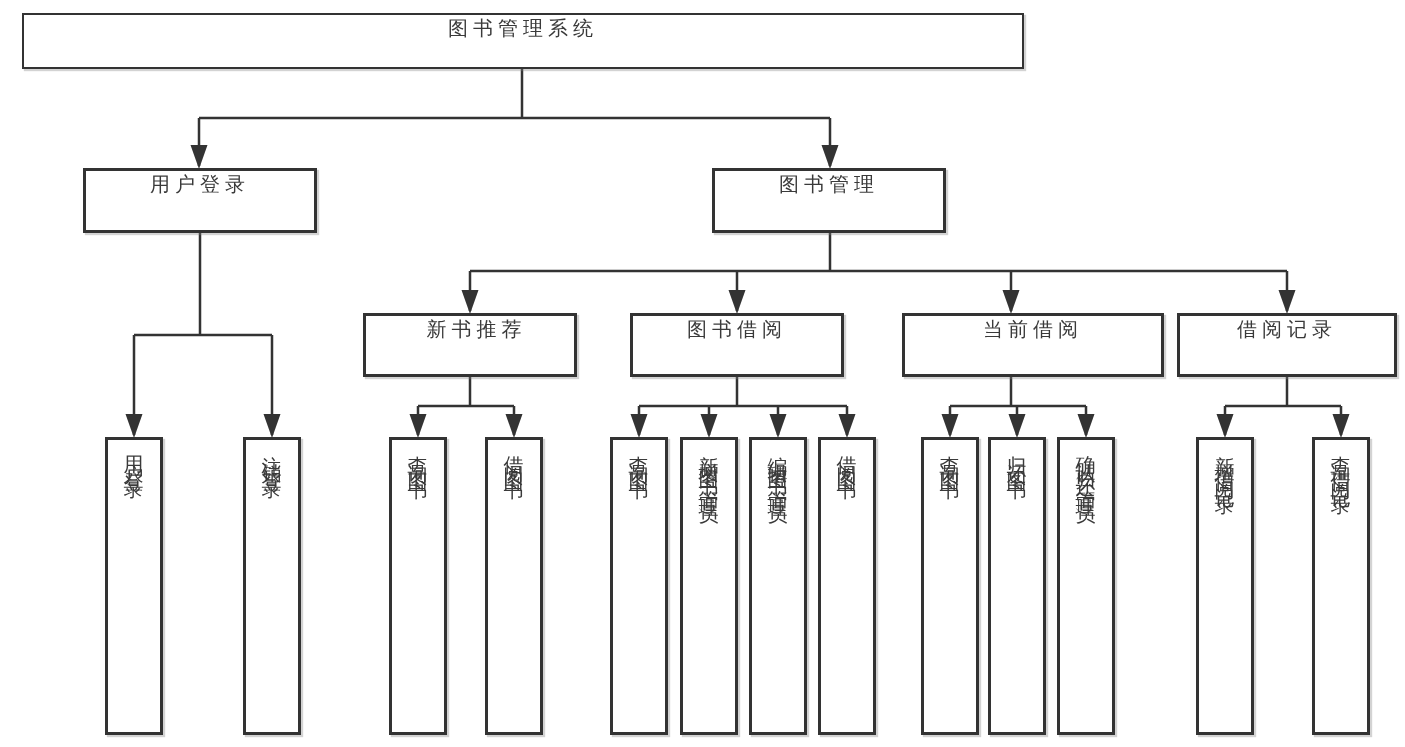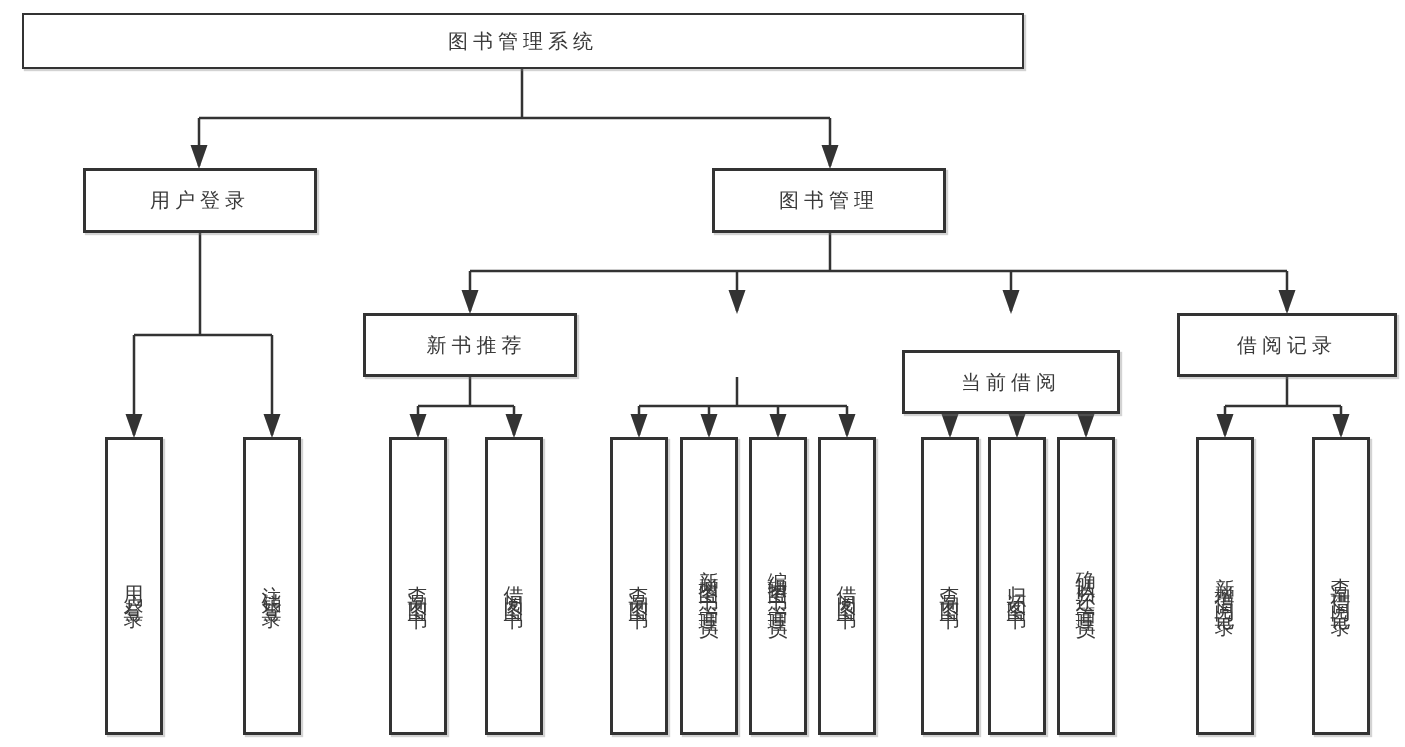--- a/index.html
+++ b/index.html
@@ -4,21 +4,21 @@
 <style>
   html,body { margin:0; padding:0; background:#ffffff; }
   .canvas {
     position:relative; width:1405px; height:747px; background:#ffffff;
     font-family:"Liberation Sans", sans-serif; overflow:hidden;
   }
   .connectors { position:absolute; left:0; top:0; z-index:1; }
   .box {
     position:absolute; box-sizing:border-box; background:#ffffff;
     border:3px solid #333333; color:#3a3a3a; z-index:2;
-    display:flex; align-items:center; justify-content:center;
+    display:flex; align-items:flex-start; justify-content:center;
     font-size:20px; letter-spacing:5px;
     box-shadow:2px 2px 1px rgba(130,130,130,0.35);
   }
   .box-root { left:22px; top:13px; width:1002px; height:56px; border-width:2px; }
   .lvl2 { top:168px; width:234px; height:65px; }
   .lvl3 { top:313px; height:64px; }
   .vbox { top:437px; width:58px; height:298px; border-width:3px; }
   .vbox .vtext {
     writing-mode:vertical-rl; text-orientation:mixed;
     letter-spacing:8px; font-size:20px; line-height:1;
@@ -81,21 +81,24 @@
   <div class="box lvl2" style="left:83px;">
     <span>用户登录</span>
   </div>
   <div class="box lvl2" style="left:712px;">
     <span>图书管理</span>
   </div>
 
   <div class="box lvl3" style="left:363px; width:214px;padding-left:13px;">
     <span>新书推荐</span>
   </div>
-  <div class="box lvl3" style="left:902px; width:218px;margin-top:37px;">
+  <div class="box lvl3" style="left:630px; width:214px;">
+    <span>图书借阅</span>
+  </div>
+  <div class="box lvl3" style="left:902px; width:262px;">
     <span>当前借阅</span>
   </div>
   <div class="box lvl3" style="left:1177px; width:220px;">
     <span>借阅记录</span>
   </div>
 
   <div class="box vbox" style="left:105px;">
     <span class="vtext">用户登录</span>
   </div>
   <div class="box vbox" style="left:243px;">

